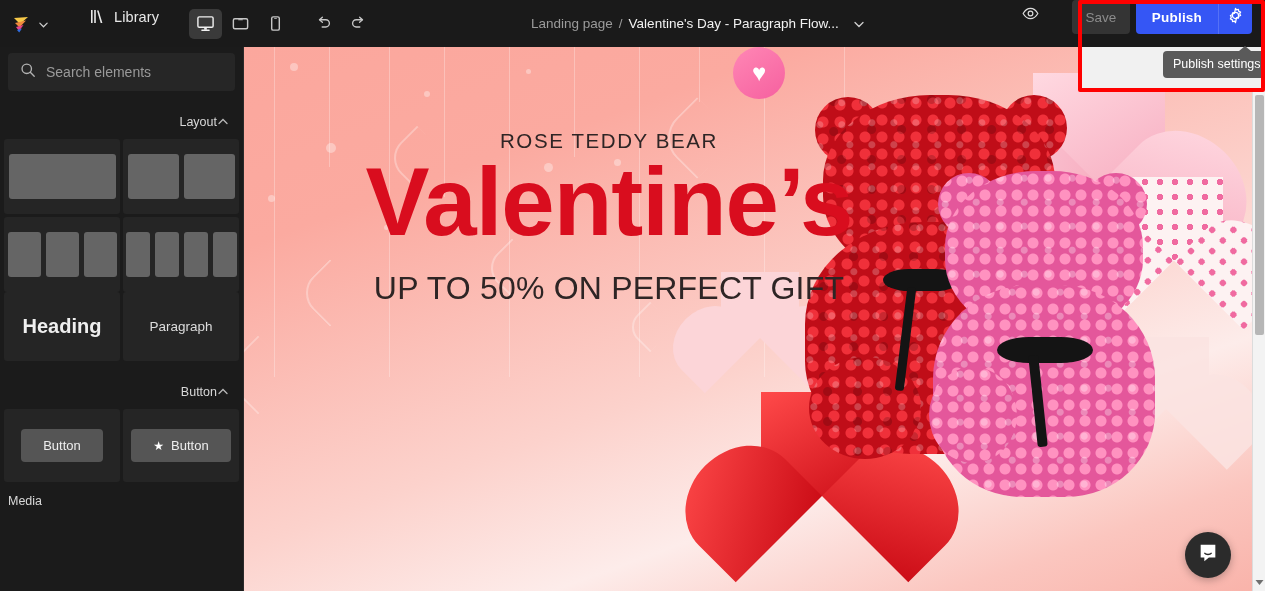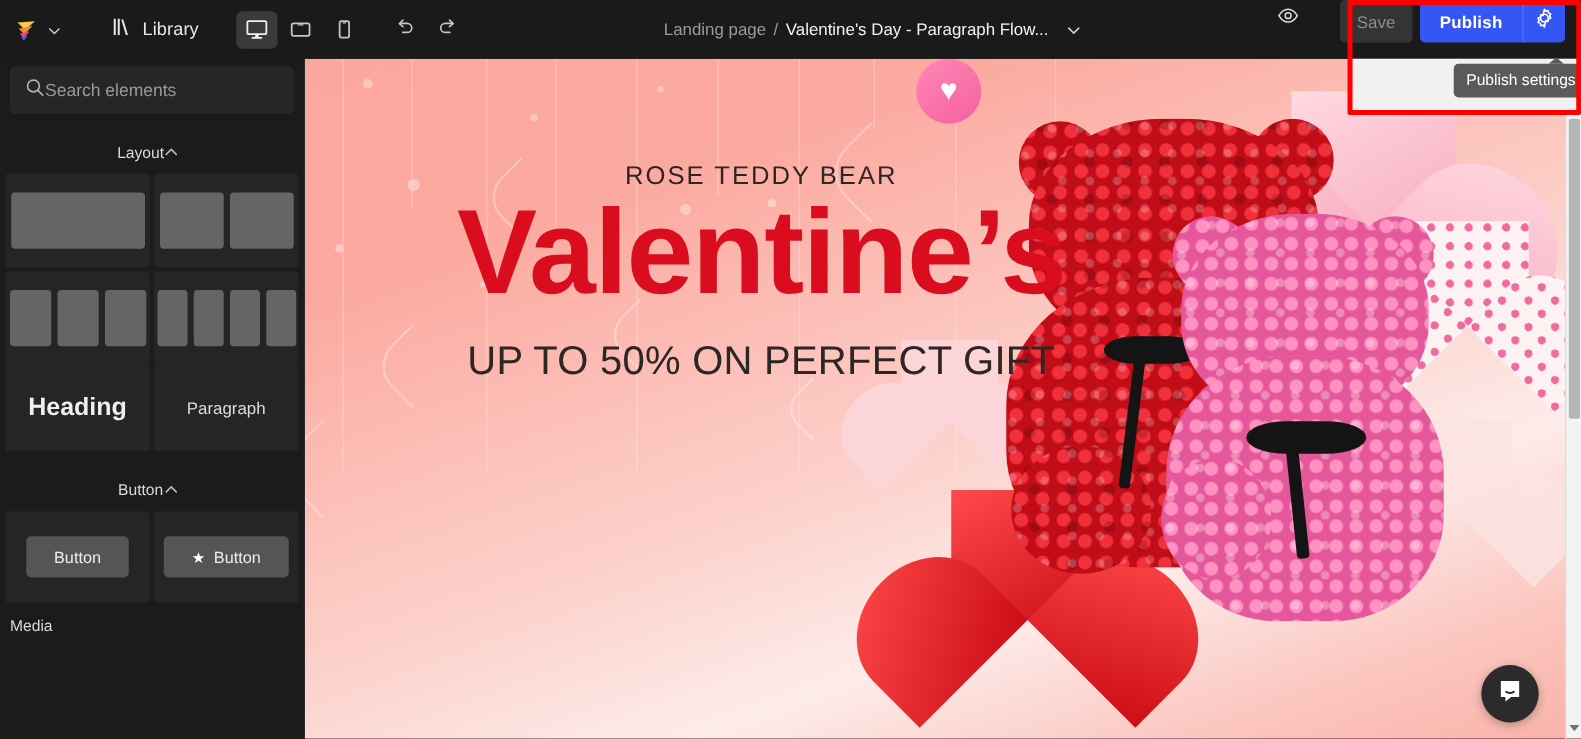--- a/index.html
+++ b/index.html
@@ -18,21 +18,21 @@
     background: #1a1a1a;
     display: flex; align-items: center;
     z-index: 40;
   }
   .logo-wrap { display: flex; align-items: center; gap: 7px; padding-left: 11px; }
   .logo { width: 20px; height: 20px; position: relative; }
   .chev-sm { width: 10px; height: 10px; }
   .chev-sm svg { display: block; }
 
   .lib-btn {
-    display: flex; align-items: center; gap: 8px;
+    display: flex; align-items: flex-start; gap: 8px;
     margin-left: 36px; height: 30px; padding: 0 6px;
     color: #e8e8e8; font-size: 14.5px; letter-spacing: .1px;
     border-radius: 4px; cursor: pointer;
   }
   .lib-ico { display:block; }
 
   .devices { display: flex; align-items: center; gap: 2px; margin-left: 24px; }
   .dev {
     width: 33px; height: 30px; border-radius: 5px;
     display: flex; align-items: center; justify-content: center;
@@ -106,31 +106,31 @@
   }
 
   
   .sidebar {
     position: absolute; left: 0; top: 47px; width: 244px; height: 544px;
     background: #1b1b1b; overflow: hidden;
     border-right: 1px solid #2a2a2a;
   }
   .search-box {
     margin: 6px 8px 0; height: 38px; background: #262626;
-    border-radius: 4px; display: flex; align-items: center; 
+    border-radius: 4px; display: flex; align-items: center; gap: 10px;
     padding: 0 12px; cursor: text;
   }
   .search-input {
     background: transparent; border: 0; outline: none;
     color: #d8d8d8; font-size: 14px; font-family: inherit; width: 100%;
   }
   .search-input::placeholder { color: #9a9a9a; }
 
   .sec-head {
-    display: flex; align-items: center; justify-content: center;
+    display: flex; align-items: center; justify-content: flex-end;
     padding: 0 14px 0 8px; height: 34px; margin-top: 14px;
     cursor: pointer;
   }
   .sec-title { color: #d9d9d9; font-size: 12.5px; }
   .sec-chev { width: 12px; height: 12px; display: flex; align-items: center; }
 
   .tile-grid {
     display: grid; grid-template-columns: 1fr 1fr; gap: 3px; padding: 0 4px;
   }
   .tile {

